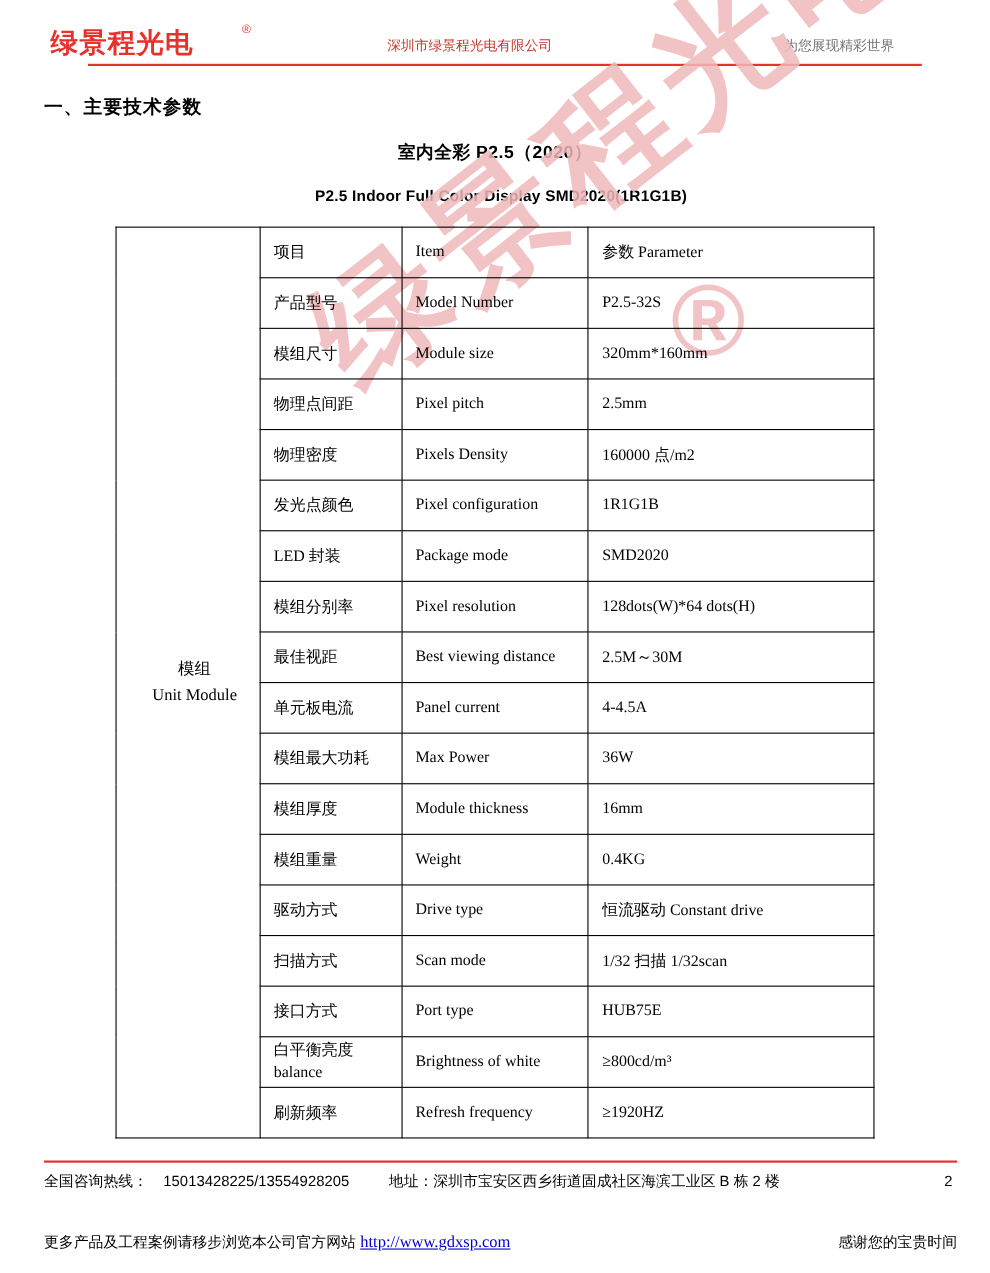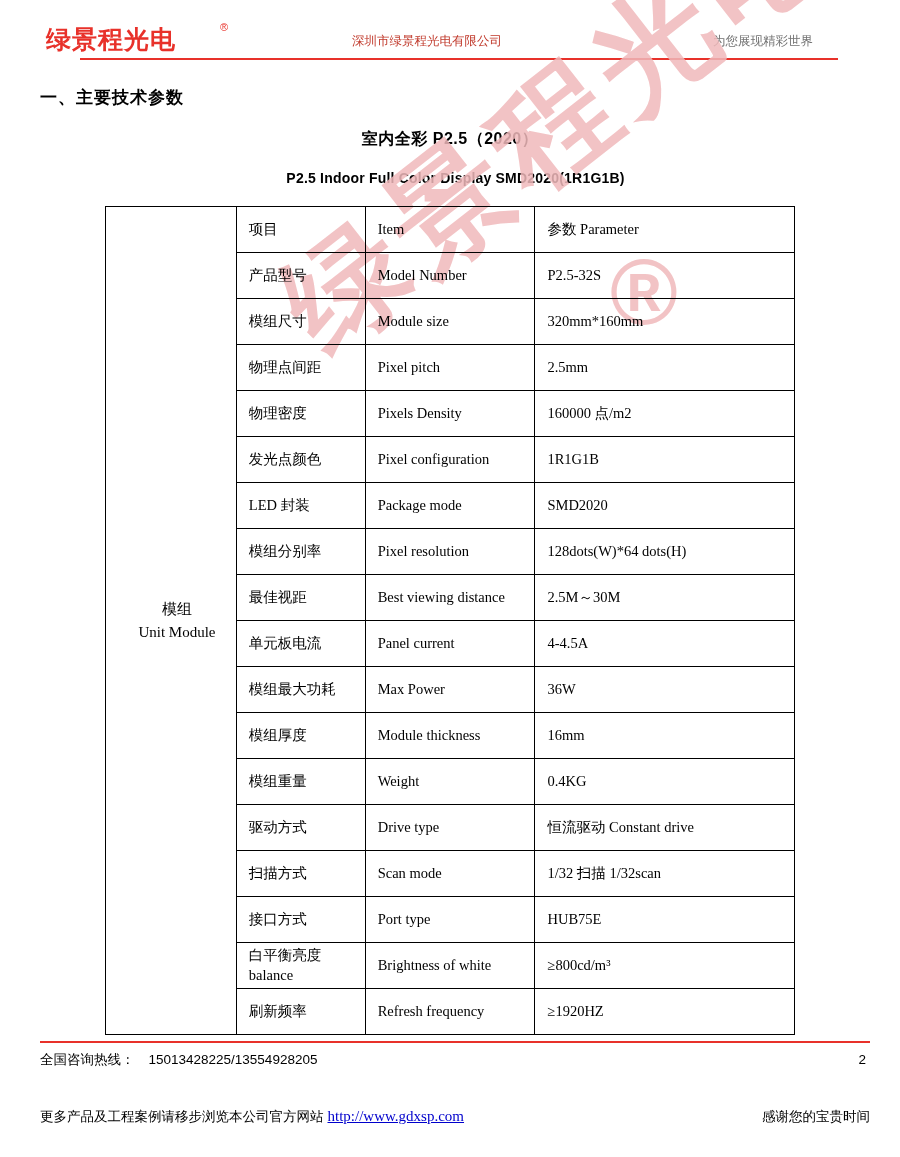--- a/index.html
+++ b/index.html
@@ -177,21 +177,21 @@
   }
   .unit-cn { display: block; font-size: 15px; }
   .unit-en { display: block; font-size: 15px; }
   .wrap-cell { line-height: 1.35; padding-right: 6px; }
 
   
   .footer {
     position: absolute;
     left: 0;
     right: 0;
-    bottom: 28px;
+    bottom: 14px;
     padding: 0 30px 0 40px;
     box-sizing: border-box;
   }
   .footer-rule {
     border-bottom: 2px solid #e8312a;
     margin-bottom: 6px;
   }
   .footer-line {
     display: flex;
     align-items: baseline;
@@ -339,20 +339,21 @@
       </tr>
     </tbody>
   </table>
 </div>
 
 <div class="footer">
   <div class="footer-rule"></div>
   <div class="footer-line">
     <span class="f-hotline-label">全国咨询热线：</span>
     <span class="f-hotline-num">15013428225/13554928205</span>
+    <span class="f-addr">地址：深圳市宝安区西乡街道固成社区海滨工业区 B 栋 2 楼</span>
     <span class="f-page">2</span>
   </div>
   <div class="footer-line">
     <span class="f-site-pre">更多产品及工程案例请移步浏览本公司官方网站</span>
     <a class="f-url" href="#">http://www.gdxsp.com</a>
     <span class="f-thanks">感谢您的宝贵时间</span>
   </div>
 </div>
 
 </body></html>

